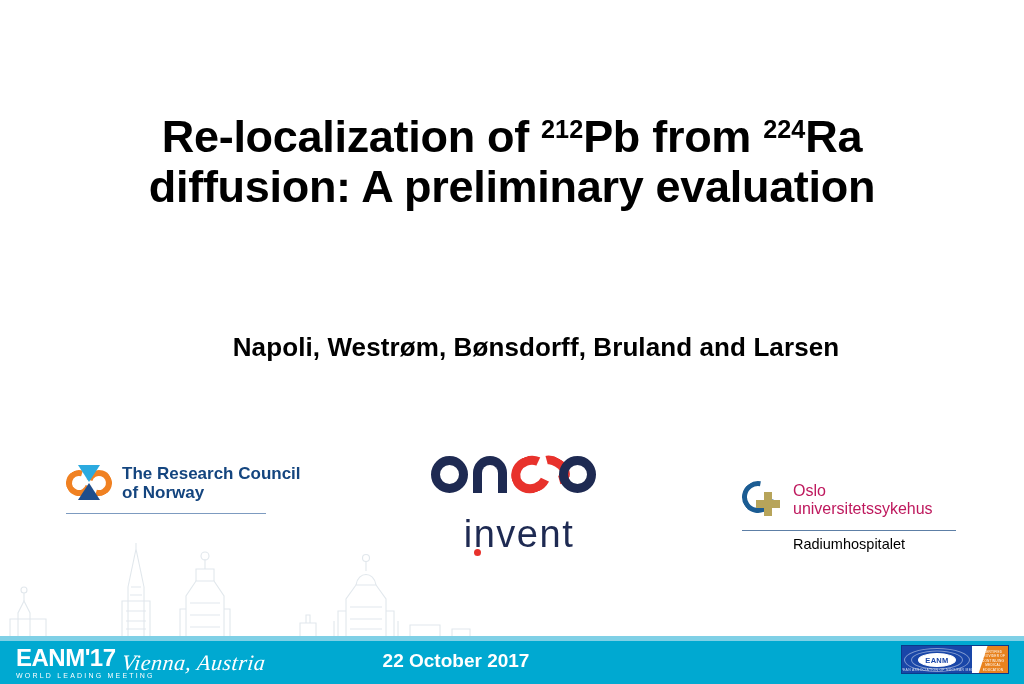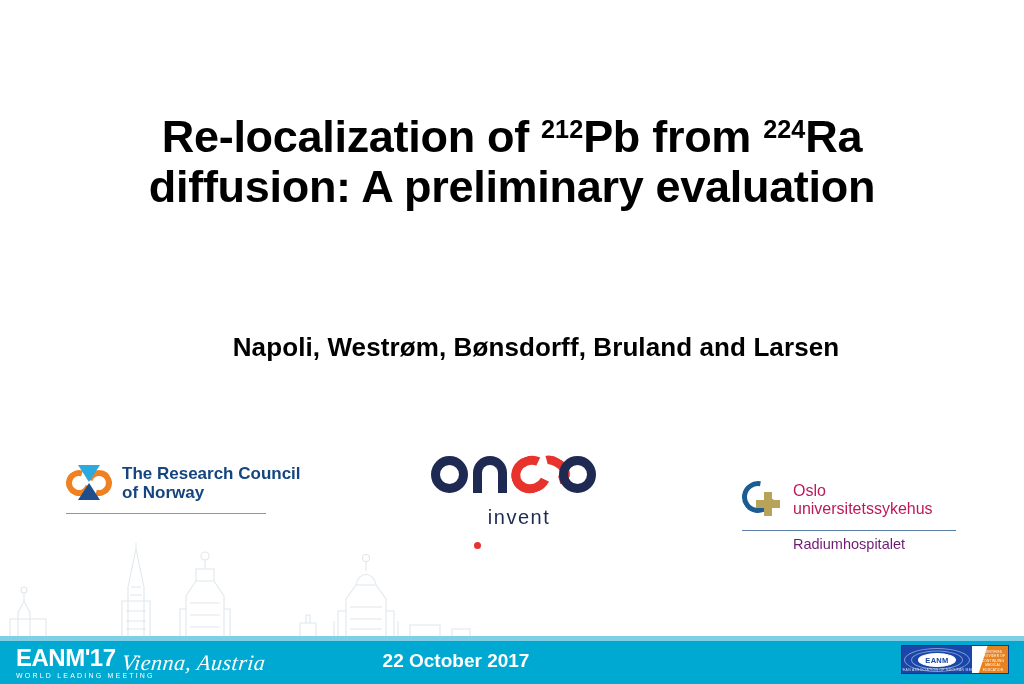--- a/index.html
+++ b/index.html
@@ -177,23 +177,23 @@
     border-right-color: transparent; border-top-color: transparent;
     transform: rotate(-150deg);
   }
   .oi-o2 {
     position: absolute; left: 128px; top: 10px;
     width: 37px; height: 37px; box-sizing: border-box;
     border: 9px solid #1E2A52; border-radius: 50%;
   }
   #onco-sub {
     position: relative;
-    margin-top: 12px;
-    font-family: "Liberation Sans", sans-serif;
-    font-size: 20px;
+    margin-top: 19px;
+    font-family: "Liberation Sans", sans-serif;
+    font-size: 38px;
     font-weight: normal;
     letter-spacing: 1.5px;
     color: #1E2A52;
   }
   #onco-dot {
     position: absolute;
     left: 50px;
     top: 36px;
     width: 7px; height: 7px;
     border-radius: 50%;
@@ -243,21 +243,21 @@
     width: 214px;
     height: 1px;
     background: #5D7FA6;
   }
   #ous-sub {
     margin-top: 5px;
     width: 214px;
     text-align: center;
     font-family: "Liberation Sans", sans-serif;
     font-size: 14.5px;
-    color: #701a75;
+    color: #000000;
   }
 
   
   #uio-logo {
     position: absolute;
     left: 338px;
     top: 558px;
     display: flex;
     align-items: center;
     gap: 14px;

